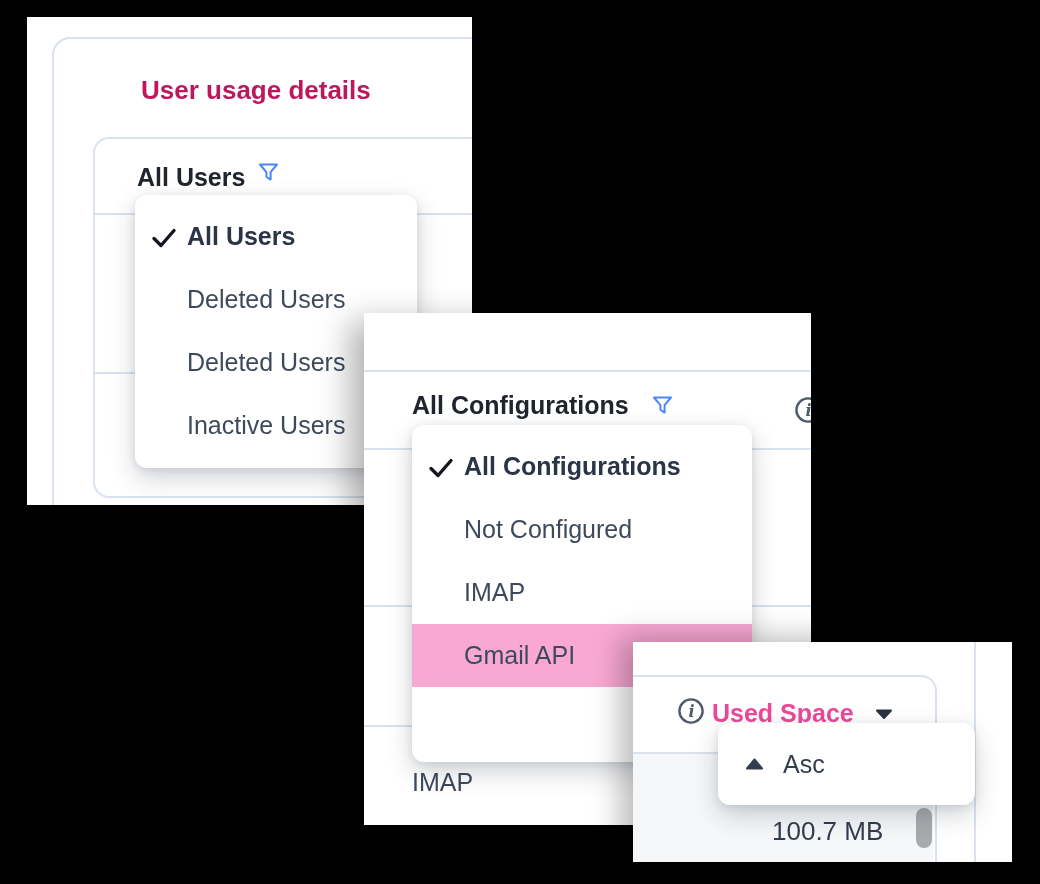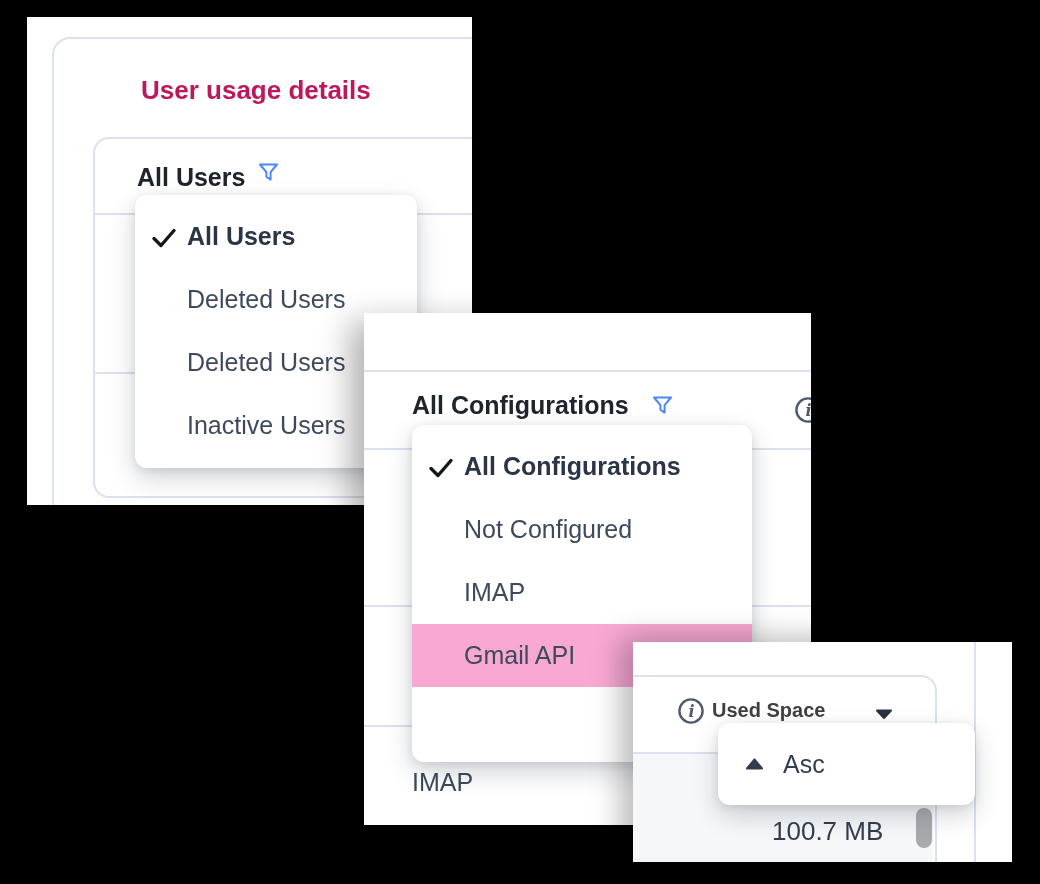--- a/index.html
+++ b/index.html
@@ -51,21 +51,21 @@
 
   
   .panel-3{left:633px;top:642px;width:379px;height:220px;z-index:3;
     box-shadow:-12px -4px 28px rgba(0,0,0,.28);}
   .p3-card{left:-30px;top:33px;width:330px;height:400px;border:2px solid #D9E2EE;
     border-radius:0 16px 0 0;}
   .p3-vline{left:341px;top:0;bottom:0;width:2px;background:#D9E2EE;}
   .p3-hsep{left:0;top:110px;width:341px;height:2px;background:#D9E2EE;}
   .p3-body{left:0;top:112px;width:300px;height:110px;background:#F5F7F9;}
   .p3-info{left:44px;top:55px;}
-  .p3-header{left:79px;top:57px;font-size:20px;font-weight:700;color:#404040;white-space:nowrap;}
+  .p3-header{left:79px;top:57px;font-size:25px;font-weight:700;color:#ec4899;white-space:nowrap;}
   .p3-caret{left:242px;top:66px;}
   .p3-cell{left:139px;top:174px;font-size:26px;font-weight:500;color:#333D4D;white-space:nowrap;}
   .p3-scrollbar{left:283px;top:166px;width:16px;height:40px;border-radius:8px;background:#A8AAAD;}
   .menu-3{left:85px;top:81px;width:257px;height:82px;padding-top:0;}
   .sort-item{position:relative;height:82px;display:flex;align-items:center;}
   .sort-item .tri{position:absolute;left:27px;top:50%;transform:translateY(-50%);display:flex;}
   .sort-item .label{position:absolute;left:65px;font-size:25px;font-weight:400;color:#333D4D;}
 
   .icon{display:flex;}
 </style>

